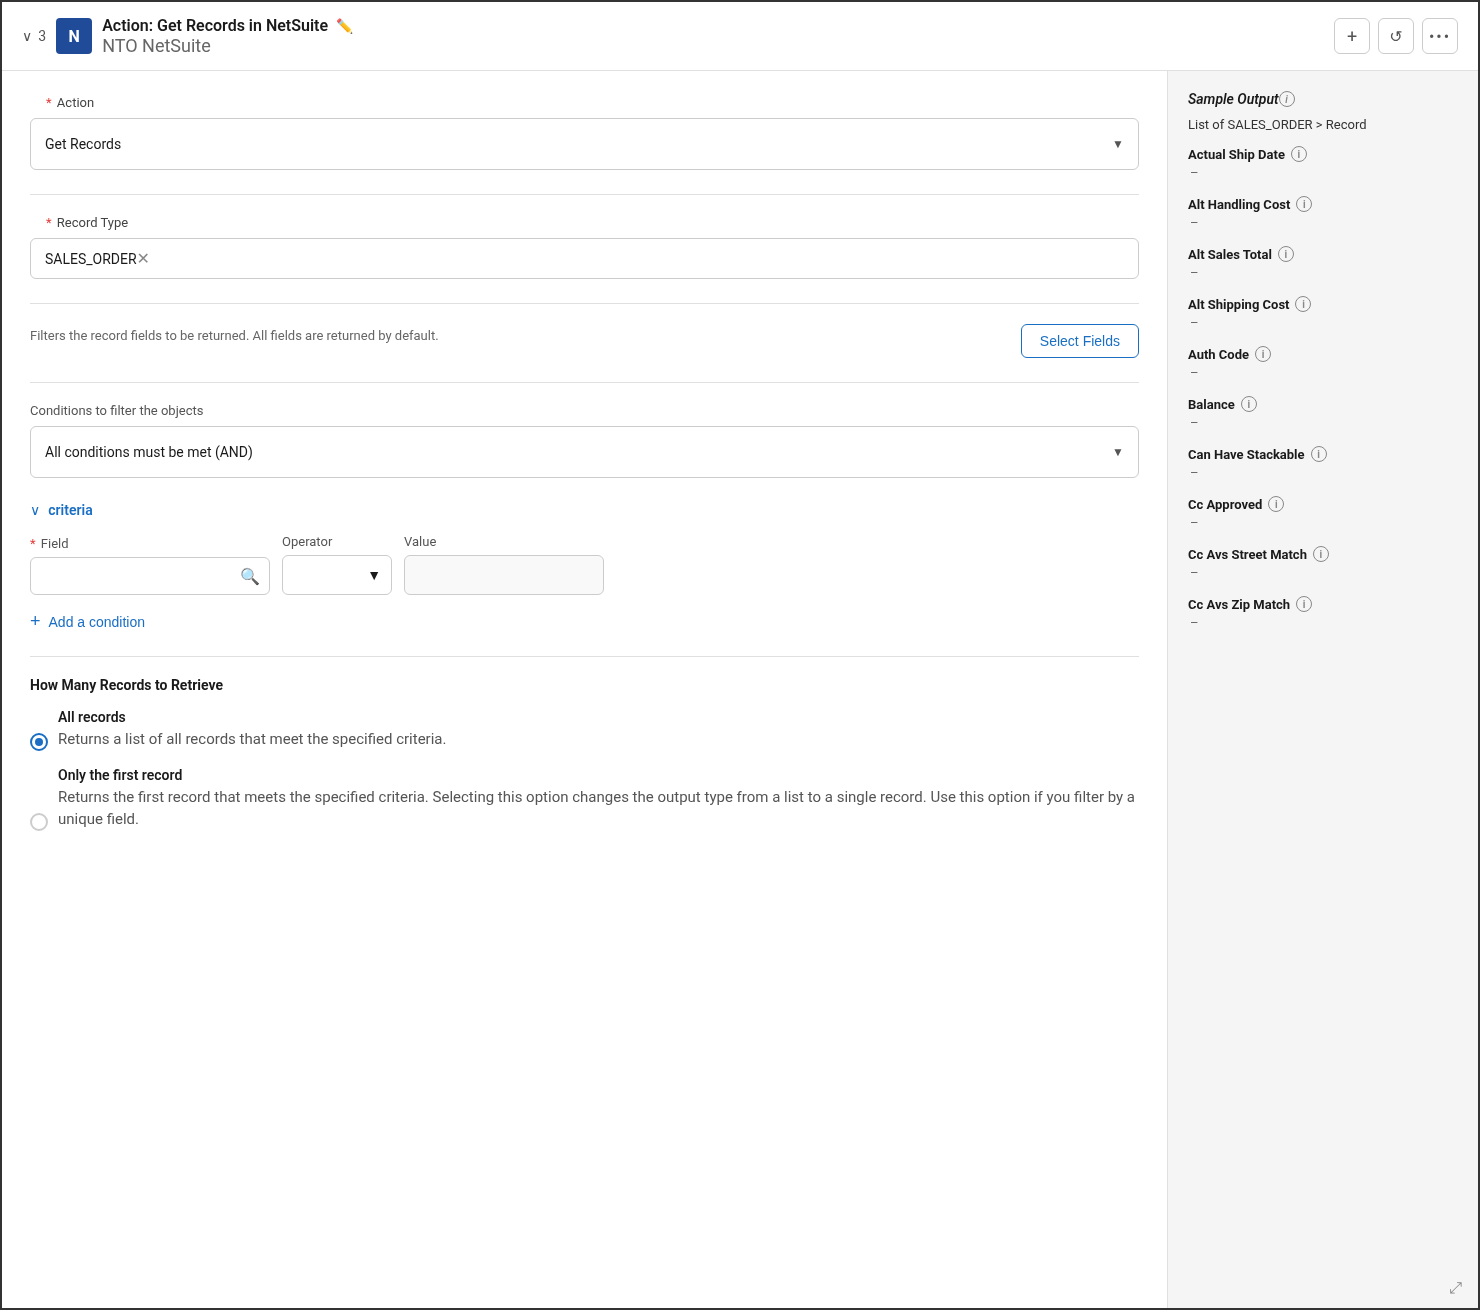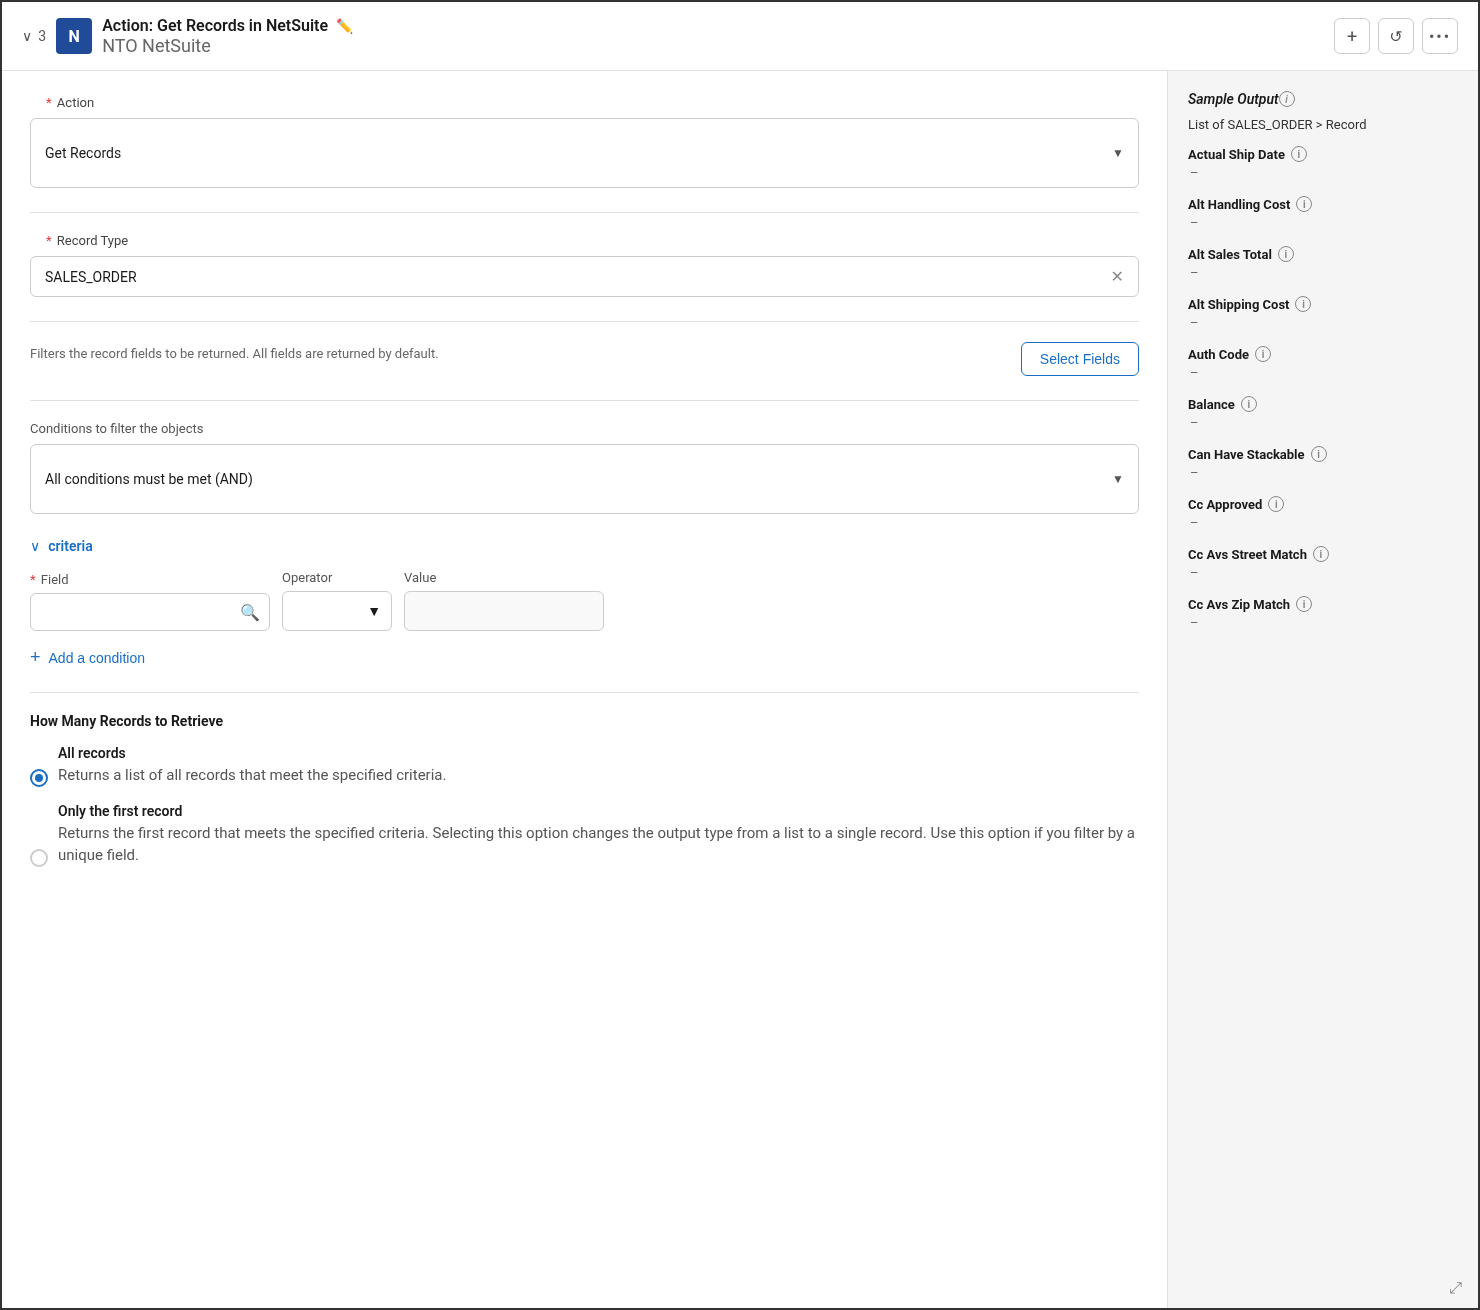--- a/index.html
+++ b/index.html
@@ -117,21 +117,21 @@
       color: #444;
       margin-bottom: 8px;
       margin-left: 16px;
     }
     .required-star {
       color: #e53935;
       margin-right: 2px;
     }
     .select-input {
       width: 100%;
-      padding: 26px 14px;
+      padding: 17px 14px;
       border: 1px solid #ccc;
       border-radius: 6px;
       background: #fff;
       font-size: 14px;
       display: flex;
       align-items: center;
       justify-content: space-between;
       cursor: pointer;
     }
     .select-input .chevron-down {
@@ -140,21 +140,21 @@
     }
     .text-input {
       width: 100%;
       padding: 10px 14px;
       border: 1px solid #ccc;
       border-radius: 6px;
       background: #fff;
       font-size: 14px;
       display: flex;
       align-items: center;
-      justify-content: space-between;
+      justify-content: flex-start;
     }
     .clear-icon {
       color: #888;
       cursor: pointer;
       font-size: 16px;
     }
     .divider {
       border: none;
       border-top: 1px solid #e0e0e0;
       margin: 20px 0;

